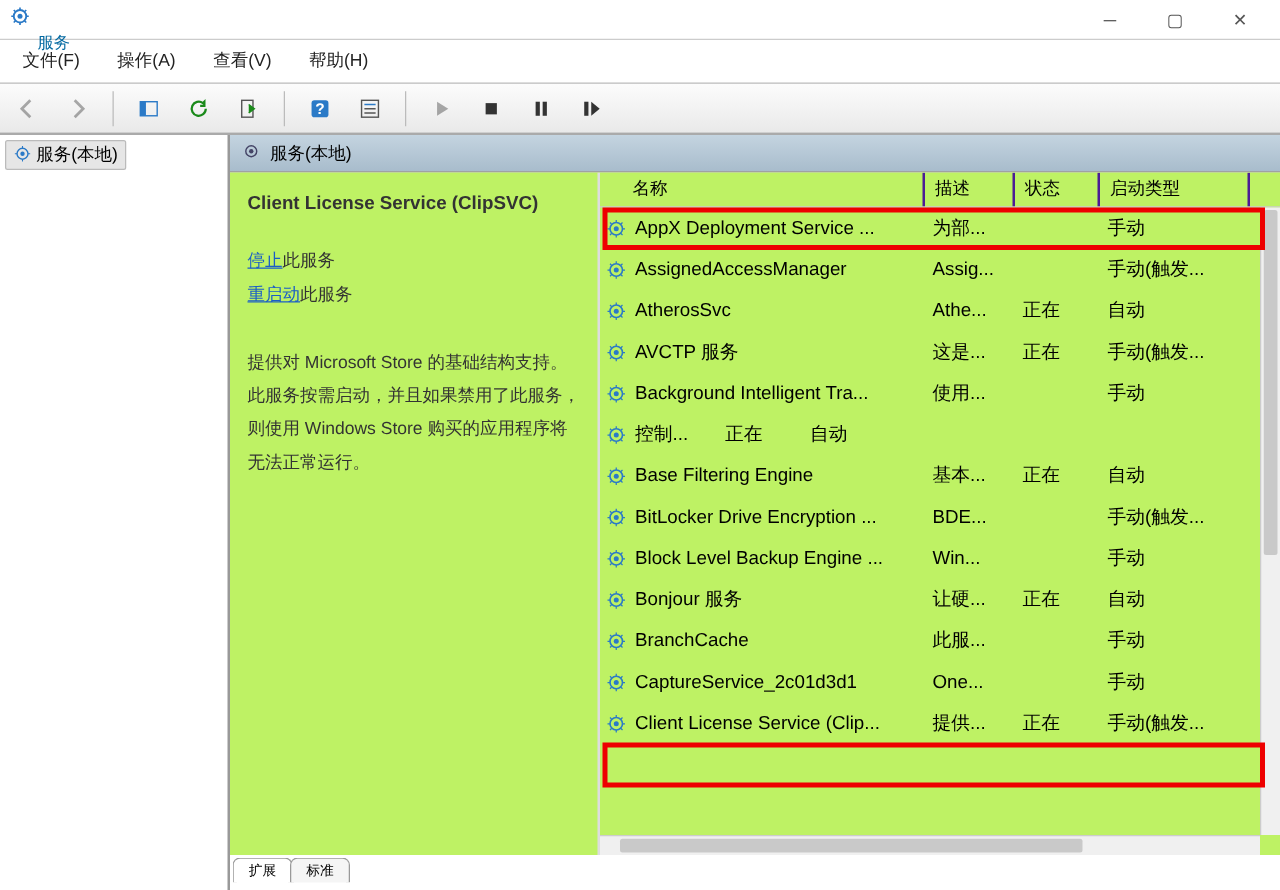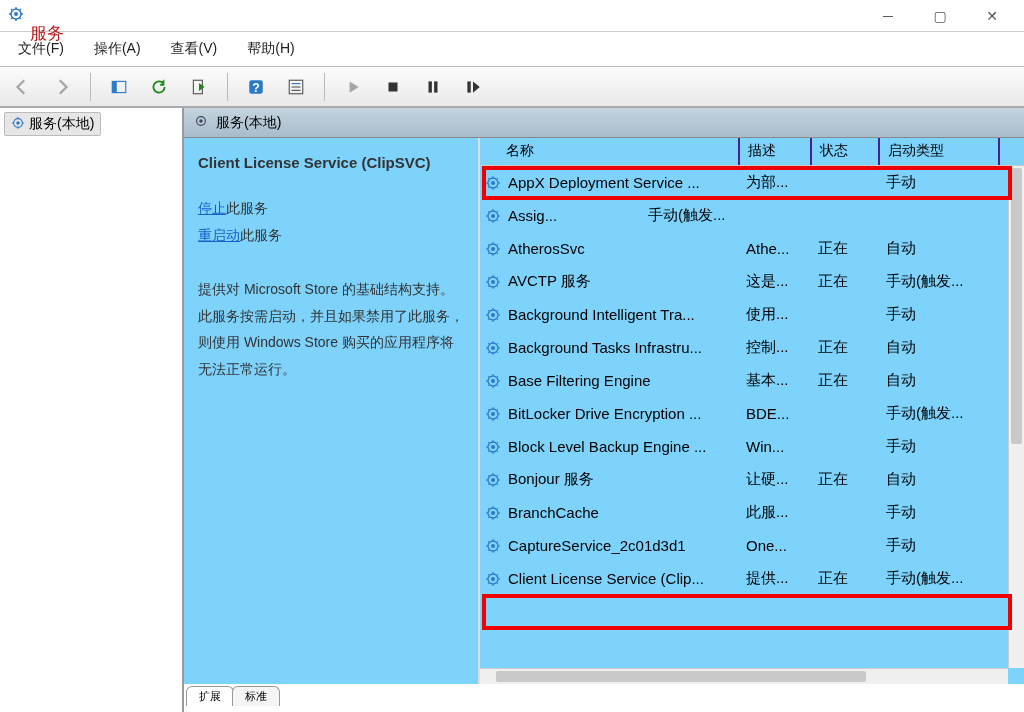--- a/index.html
+++ b/index.html
@@ -1,20 +1,20 @@
 <!DOCTYPE html>
 <html><head>
 <meta charset="utf-8">
 <style>
 * { box-sizing: border-box; margin: 0; padding: 0; font-family: "Microsoft YaHei", "Segoe UI", sans-serif; }
 body { width: 1024px; height: 712px; background: #fff; overflow: hidden; }
 
 .titlebar { height: 32px; display: flex; align-items: center; padding: 0 8px; background: #fff; border-bottom: 1px solid #ccc; }
 .titlebar .title-icon svg { width: 16px; height: 16px; }
-.titlebar .title { margin-left: 6px; font-size: 17px; color: #b91c1c; margin-top: 36px; }
+.titlebar .title { margin-left: 6px; font-size: 13px; color: #0369a1; margin-top: 36px; }
 .titlebar .winctl { margin-left: auto; display: flex; gap: 32px; padding-right: 14px; }
 .titlebar .winctl span { width: 20px; text-align: center; color: #555; font-size: 14px; cursor: default; }
 
 .menubar { height: 34px; display: flex; align-items: center; padding: 0 12px; gap: 18px; font-size: 14px; color: #222; border-bottom: 0; }
 .menubar span { padding: 4px 6px; }
 
 .toolbar { height: 42px; display: flex; align-items: center; padding: 0 8px; gap: 12px; border-top: 1px solid #bbb; border-bottom: 2px solid #aaa; background: linear-gradient(#fcfcfc,#e9e9e9); }
 .toolbar .sep { width: 1px; height: 28px; background: #bbb; margin: 0 2px; }
 .tb-btn { width: 28px; height: 28px; display: flex; align-items: center; justify-content: center; border: 1px solid transparent; border-radius: 2px; }
 .tb-btn.dis { opacity: .4; }
@@ -23,21 +23,21 @@
 .main { display: flex; height: calc(712px - 32px - 34px - 42px); }
 
 .left-tree { width: 184px; border-right: 2px solid #999; background: #fff; padding: 4px; }
 .tree-item { display: flex; align-items: center; gap: 4px; padding: 2px 6px; font-size: 14px; background: #e6e6e6; border: 1px solid #bbb; border-radius: 2px; width: fit-content; }
 
 .right { flex: 1; display: flex; flex-direction: column; }
 
 .content-header { height: 30px; background: linear-gradient(#c4d4e0,#a8bccc); display: flex; align-items: center; padding: 0 10px; gap: 8px; font-size: 14px; border-bottom: 1px solid #888; }
 .content-header .hicon svg { width: 14px; height: 14px; }
 
-.content-body { flex: 1; display: flex; overflow: hidden; background: #7dd3fc; position: relative; }
+.content-body { flex: 1; display: flex; overflow: hidden; background: #bef264; position: relative; }
 
 .detail-panel { width: 296px; padding: 16px 14px; font-size: 14px; color: #333; border-right: 2px solid #ddd; }
 .detail-panel .svc-title { font-weight: bold; margin-bottom: 24px; font-size: 15px; }
 .detail-panel .links { margin-bottom: 28px; line-height: 1.9; }
 .detail-panel .links a { color: #1a5ec7; text-decoration: underline; cursor: pointer; }
 .detail-panel .desc-label { margin-bottom: 4px; }
 .detail-panel .desc-text { line-height: 1.9; }
 
 .list-panel { flex: 1; overflow: hidden; position: relative; }
 .list-header { display: flex; height: 28px; font-size: 14px; border-bottom: 1px solid #ccc; }
@@ -214,20 +214,21 @@
               <span class="cell c-start">手动</span>
             </div>
             <div class="row">
               <span class="ricon">
                 <svg viewBox="0 0 16 16">
                   <circle cx="8" cy="8" r="5" fill="none" stroke="#2b7ac7" stroke-width="1.3"></circle>
                   <circle cx="8" cy="8" r="2" fill="#2b7ac7"></circle>
                   <path d="M8 1v2M8 13v2M1 8h2M13 8h2M3 3l1.2 1.2M11.8 11.8L13 13M3 13l1.2-1.2M11.8 4.2L13 3" stroke="#2b7ac7" stroke-width="1"></path>
                 </svg>
               </span>
+              <span class="cell c-name" style="width:238px">AssignedAccessManager</span>
               <span class="cell c-desc">Assig...</span>
               <span class="cell c-stat"></span>
               <span class="cell c-start">手动(触发...</span>
             </div>
             <div class="row">
               <span class="ricon">
                 <svg viewBox="0 0 16 16">
                   <circle cx="8" cy="8" r="5" fill="none" stroke="#2b7ac7" stroke-width="1.3"></circle>
                   <circle cx="8" cy="8" r="2" fill="#2b7ac7"></circle>
                   <path d="M8 1v2M8 13v2M1 8h2M13 8h2M3 3l1.2 1.2M11.8 11.8L13 13M3 13l1.2-1.2M11.8 4.2L13 3" stroke="#2b7ac7" stroke-width="1"></path>
@@ -265,21 +266,20 @@
               <span class="cell c-start">手动</span>
             </div>
             <div class="row">
               <span class="ricon">
                 <svg viewBox="0 0 16 16">
                   <circle cx="8" cy="8" r="5" fill="none" stroke="#2b7ac7" stroke-width="1.3"></circle>
                   <circle cx="8" cy="8" r="2" fill="#2b7ac7"></circle>
                   <path d="M8 1v2M8 13v2M1 8h2M13 8h2M3 3l1.2 1.2M11.8 11.8L13 13M3 13l1.2-1.2M11.8 4.2L13 3" stroke="#2b7ac7" stroke-width="1"></path>
                 </svg>
               </span>
-              <span class="cell c-name" style="width:238px">Background Tasks Infrastru...</span>
               <span class="cell c-desc">控制...</span>
               <span class="cell c-stat">正在</span>
               <span class="cell c-start">自动</span>
             </div>
             <div class="row">
               <span class="ricon">
                 <svg viewBox="0 0 16 16">
                   <circle cx="8" cy="8" r="5" fill="none" stroke="#2b7ac7" stroke-width="1.3"></circle>
                   <circle cx="8" cy="8" r="2" fill="#2b7ac7"></circle>
                   <path d="M8 1v2M8 13v2M1 8h2M13 8h2M3 3l1.2 1.2M11.8 11.8L13 13M3 13l1.2-1.2M11.8 4.2L13 3" stroke="#2b7ac7" stroke-width="1"></path>

